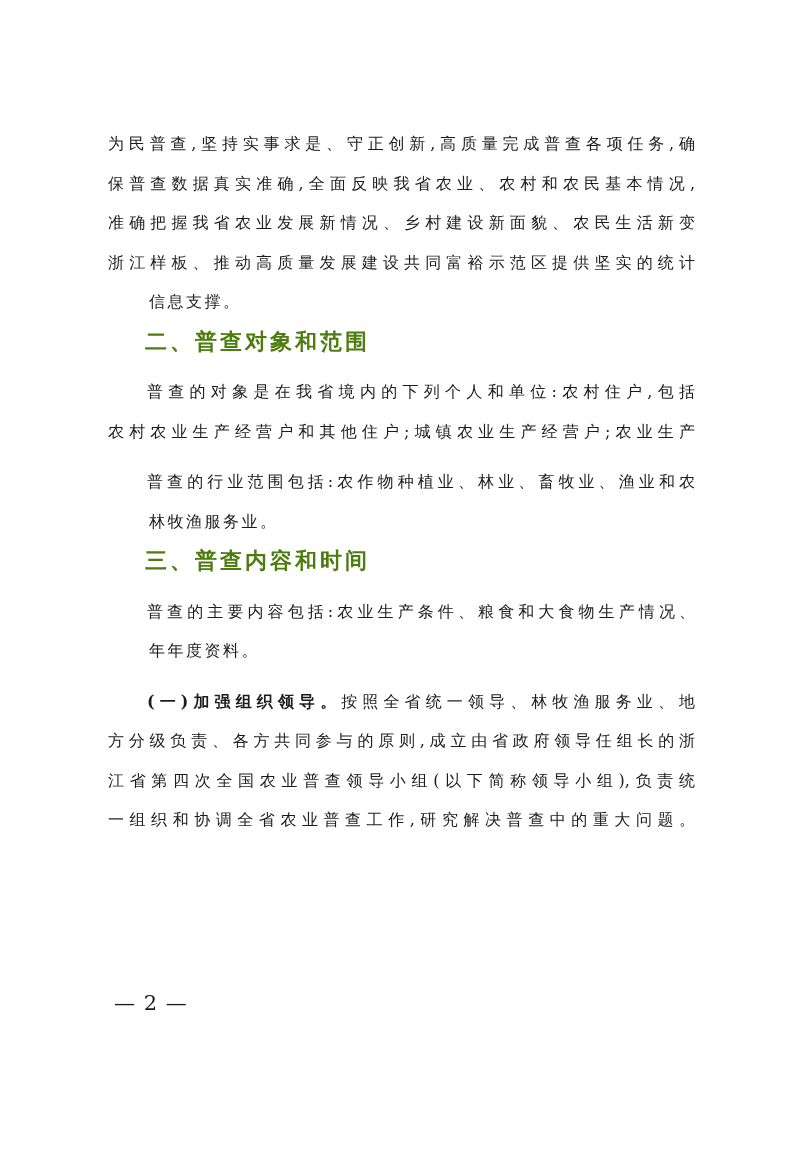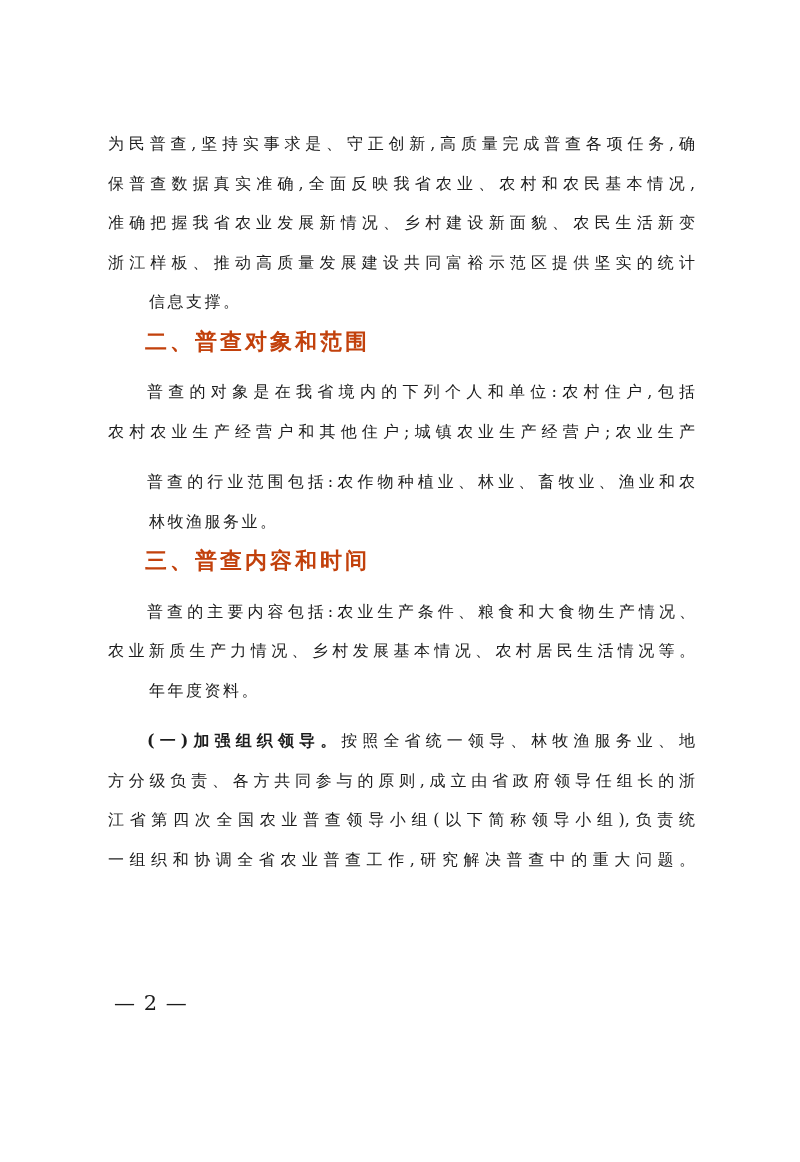--- a/index.html
+++ b/index.html
@@ -36,21 +36,21 @@
   }
   .indent { padding-left: 39px; margin-top: 11px; }
   .heading {
     font-family: "DejaVu Sans", sans-serif;
     font-weight: bold;
     font-size: 22px;
     line-height: 39.5px;
     height: 39.5px;
     letter-spacing: 3px;
     padding-left: 37px;
-    color: #c2410c;
+    color: #4d7c0f;
     white-space: nowrap;
   }
   .lead-bold { font-weight: bold; }
   .footer {
     position: absolute;
     left: 114px;
     top: 988px;
     font-size: 21px;
     line-height: 30px;
     letter-spacing: 1px;
@@ -73,21 +73,20 @@
 
     <div class="line indent">普查的对象是在我省境内的下列个人和单位:农村住户,包括</div>
     <div class="line">农村农业生产经营户和其他住户;城镇农业生产经营户;农业生产</div>
 
     <div class="line indent">普查的行业范围包括:农作物种植业、林业、畜牧业、渔业和农</div>
     <div class="line line-end">林牧渔服务业。</div>
 
     <div class="heading">三、普查内容和时间</div>
 
     <div class="line indent">普查的主要内容包括:农业生产条件、粮食和大食物生产情况、</div>
-    <div class="line">农业新质生产力情况、乡村发展基本情况、农村居民生活情况等。</div>
 
     <div class="line line-end">年年度资料。</div>
 
 
     <div class="line indent"><span class="lead-bold">(一)加强组织领导。</span><span>按照全省统一领导、林牧渔服务业、地</span></div>
     <div class="line">方分级负责、各方共同参与的原则,成立由省政府领导任组长的浙</div>
     <div class="line">江省第四次全国农业普查领导小组(以下简称领导小组),负责统</div>
     <div class="line">一组织和协调全省农业普查工作,研究解决普查中的重大问题。</div>
 
   </div>

